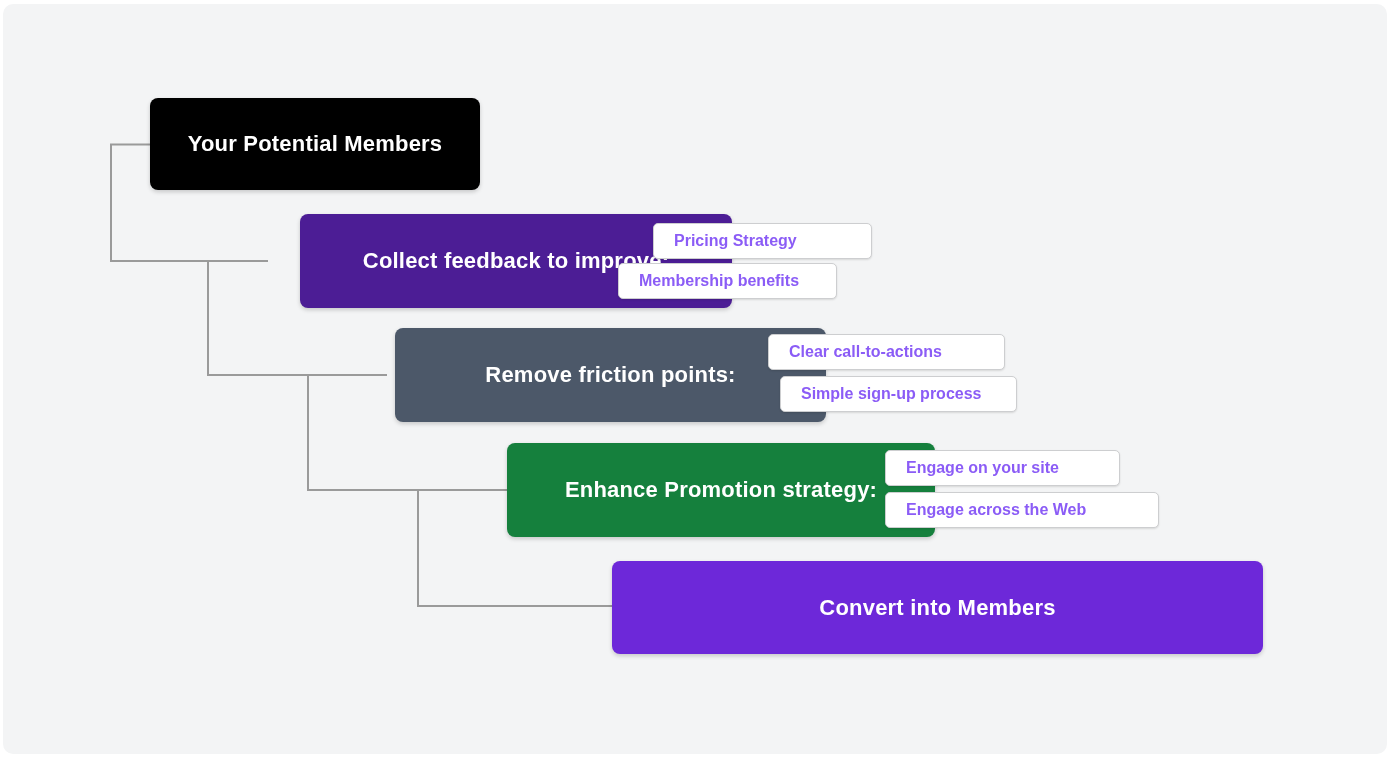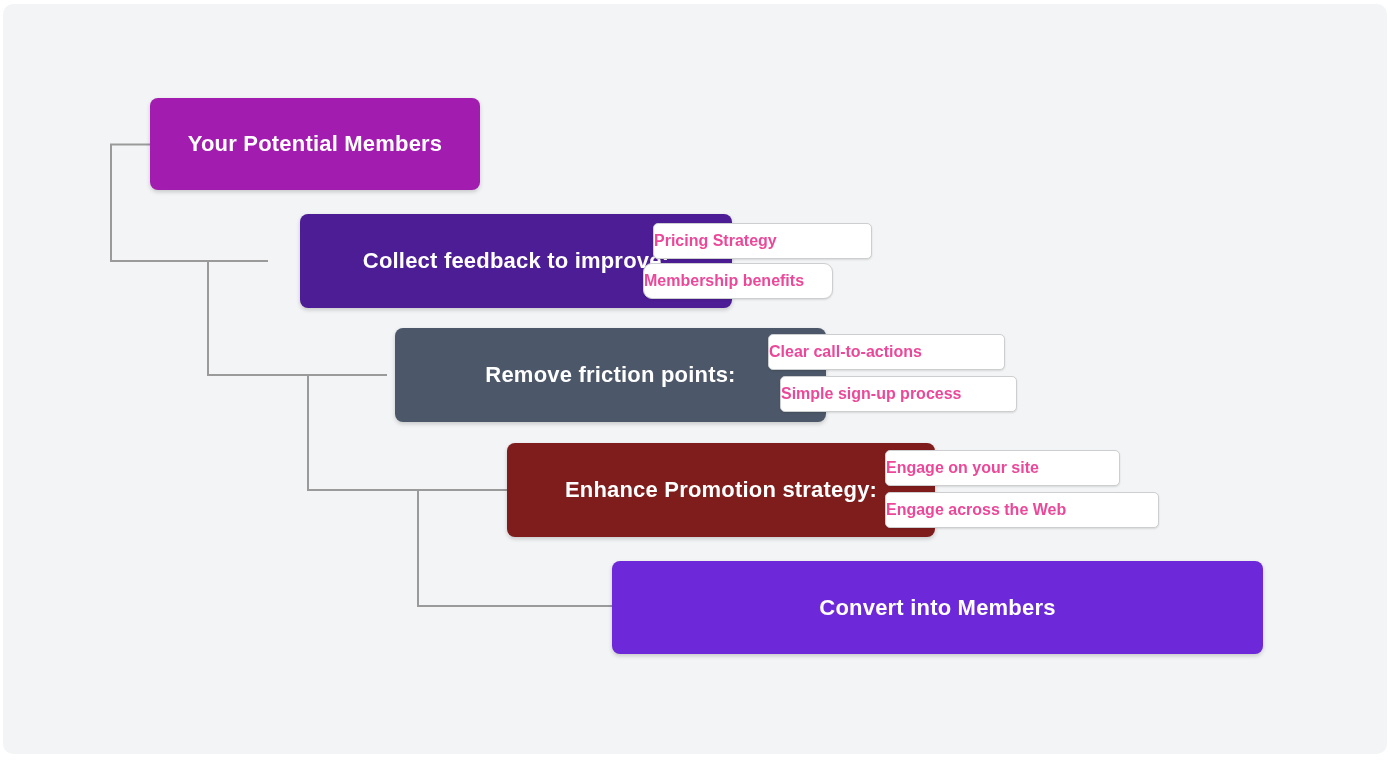--- a/index.html
+++ b/index.html
@@ -49,68 +49,69 @@
   .n1 { left: 268px; top: 214px; width: 432px; height: 94px; }
   .n2 { left: 387px; top: 328px; width: 431px; height: 94px; }
   .n3 { left: 507px; top: 443px; width: 428px; height: 94px; }
   .n4 { left: 612px; top: 561px; width: 651px; height: 93px; }
   .tag {
     position: absolute;
     background: #ffffff;
     border: 1px solid #CDCED0;
     border-radius: 5px;
     box-shadow: 0 1px 2px rgba(0,0,0,0.12);
-    color: #ec4899;
+    color: #8b5cf6;
     font-weight: bold;
     font-size: 16px;
     line-height: 34px;
     height: 36px;
+    padding-left: 20px;
     box-sizing: border-box;
     white-space: nowrap;
     overflow: hidden;
   }
   .t1a { left: 653px; top: 223px; width: 219px; }
-  .t1b { left: 643px; top: 263px; width: 190px; border-radius: 9px; }
+  .t1b { left: 618px; top: 263px; width: 219px; }
   .t2a { left: 768px; top: 334px; width: 237px; }
   .t2b { left: 768px; top: 376px; width: 237px; margin-left: 12px; }
   .t3a { left: 885px; top: 450px; width: 235px; }
   .t3b { left: 885px; top: 492px; width: 274px; }
 </style>
 </head>
 <body>
 
 <div class="stage">
   <div class="panel"></div>
 
   <svg class="connectors" viewBox="0 0 1390 762" xmlns="http://www.w3.org/2000/svg">
     <g fill="none" stroke="#9A9A9A" stroke-width="2">
       <path d="M152 144.5 L111 144.5 L111 261 L268 261"></path>
       <path d="M208 261 L208 375 L387 375"></path>
       <path d="M308 375 L308 490 L507 490"></path>
       <path d="M418 490 L418 606 L612 606"></path>
     </g>
   </svg>
 
-  <div class="node n0" style="background-color: #a21caf;">
+  <div class="node n0" style="background-color: #000000;">
     <span class="node-label">Your Potential Members</span>
   </div>
 
   <div class="node n1" style="background-color: #4c1d95; margin-left: 32px;">
     <span class="node-label">Collect feedback to improve:</span>
   </div>
   <div class="tag t1a">Pricing Strategy</div>
   <div class="tag t1b">Membership benefits</div>
 
   <div class="node n2" style="background-color: rgb(76, 88, 105); margin-left: 8px;">
     <span class="node-label">Remove friction points:</span>
   </div>
   <div class="tag t2a">Clear call-to-actions</div>
   <div class="tag t2b">Simple sign-up process</div>
 
-  <div class="node n3" style="background-color: #7f1d1d;">
+  <div class="node n3" style="background-color: #15803d;">
     <span class="node-label">Enhance Promotion strategy:</span>
   </div>
   <div class="tag t3a">Engage on your site</div>
   <div class="tag t3b">Engage across the Web</div>
 
   <div class="node n4" style="background-color: #6d28d9;">
     <span class="node-label">Convert into Members</span>
   </div>
 </div>
 

